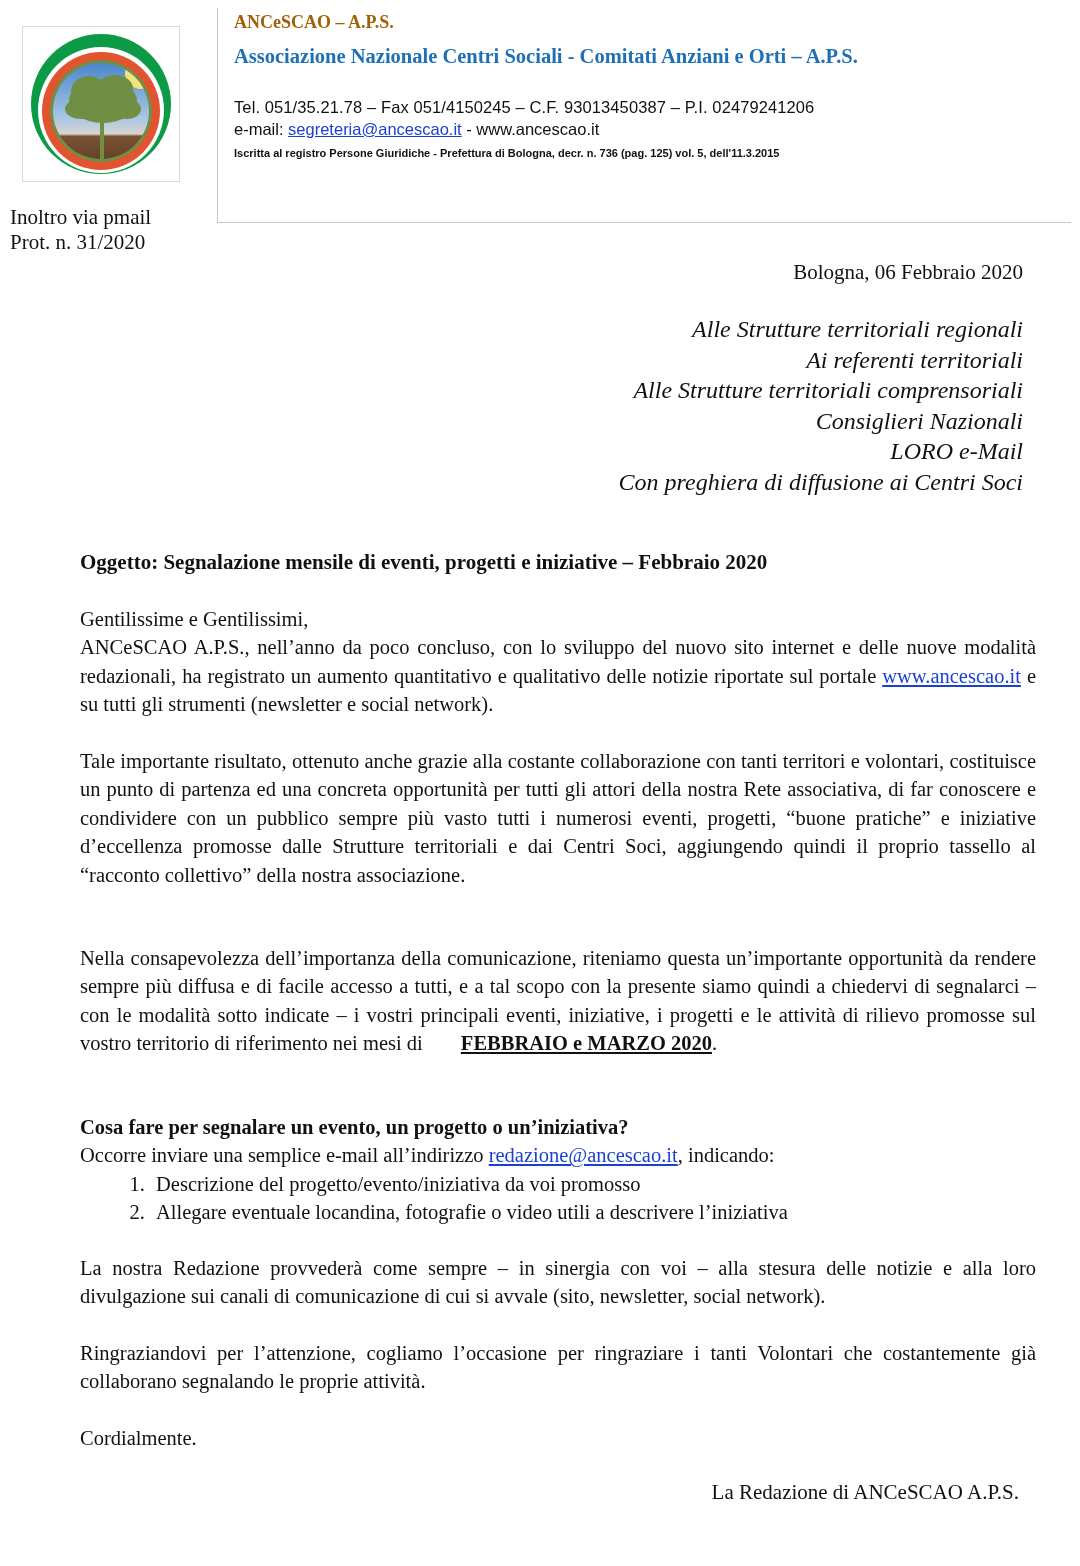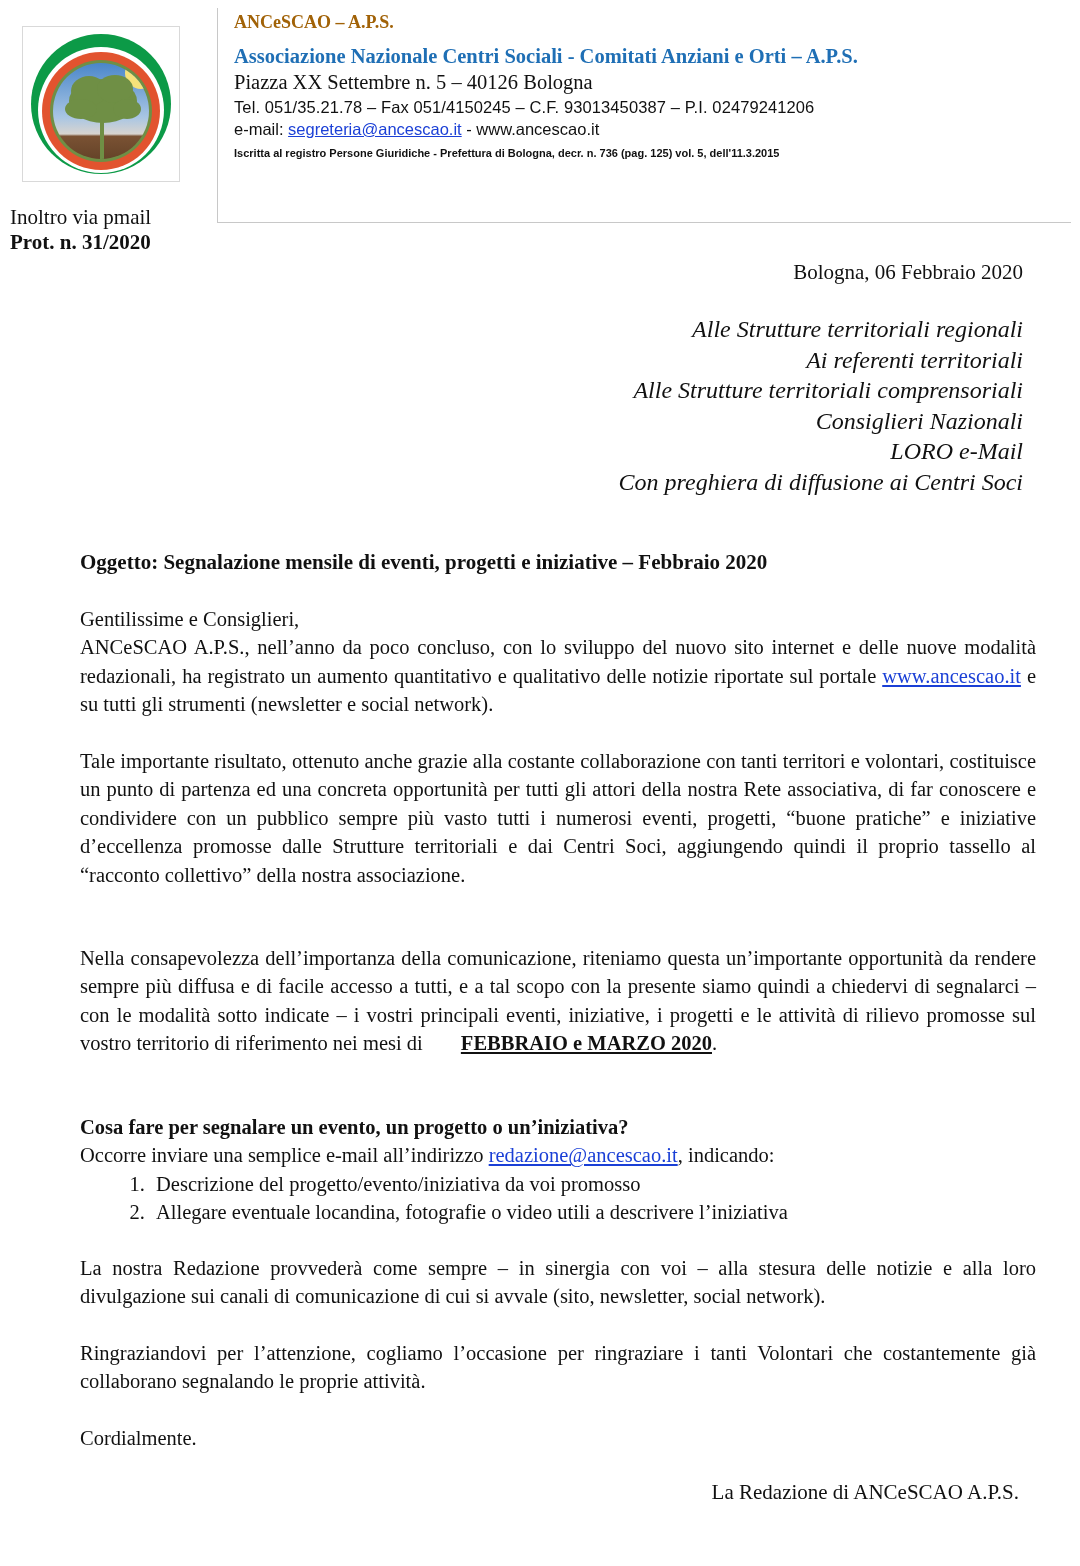--- a/index.html
+++ b/index.html
@@ -16,21 +16,21 @@
     .hdr { position: absolute; left: 16px; white-space: nowrap; }
     .hdr-org { top: 4px; font-size: 18px; font-weight: bold; color: #a16207; }
     .hdr-full { top: 37px; font-size: 20.5px; font-weight: bold; color: #1f6fb5; }
     .hdr-addr { top: 63px; font-size: 20.5px; color: #111; }
     .hdr-tel { top: 90px; font-size: 16.5px; color: #111; letter-spacing: 0.1px; }
     .hdr-mail { top: 112px; font-size: 16.5px; color: #111; }
     .hdr-mail a { color: #1a3fd6; text-decoration: underline; }
     .hdr-reg { top: 134px; font-size: 11px; font-weight: bold; color: #111; line-height: 22px; white-space: normal; width: 830px; }
 
     .left-note { position: absolute; left: 10px; top: 205px; font-size: 21px; line-height: 25px; }
-    .left-note .prot { font-weight: bold; }
+    .left-note .prot { font-weight: normal; }
 
     .date { position: absolute; right: 57px; top: 260px; font-size: 21px; text-align: right; }
     .recipients { position: absolute; right: 57px; top: 314px; text-align: right; font-style: italic; font-size: 24px; line-height: 30.6px; }
 
     .main { position: absolute; left: 80px; width: 956px; font-size: 20.5px; line-height: 28.4px; text-align: justify; }
     .subject { top: 548px; font-weight: bold; text-align: left; font-size: 21px; }
     .p1 { top: 605px; }
     .p2 { top: 747px; }
     .p3 { top: 944px; }
     .p4 { top: 1113px; }
@@ -79,21 +79,20 @@
       <ellipse cx="58" cy="82" rx="16" ry="10" fill="#6f8f45"></ellipse>
       <ellipse cx="104" cy="82" rx="14" ry="10" fill="#6f8f45"></ellipse>
       <rect x="77" y="80" width="4" height="52" fill="#6f8f45"></rect>
     </g>
   </svg>
 </div>
 
 <div class="header-box">
   <div class="hdr hdr-org serif">ANCeSCAO – A.P.S.</div>
   <div class="hdr hdr-full serif">Associazione Nazionale Centri Sociali - Comitati Anziani e Orti – A.P.S.</div>
-  <div class="hdr hdr-addr serif">Piazza XX Settembre n. 5 – 40126 Bologna</div>
   <div class="hdr hdr-tel sans">Tel. 051/35.21.78 – Fax  051/4150245 – C.F. 93013450387 – P.I. 02479241206</div>
   <div class="hdr hdr-mail sans"><span>e-mail: </span><a>segreteria@ancescao.it</a><span> - www.ancescao.it</span></div>
   <div class="hdr hdr-reg sans">Iscritta al registro Persone Giuridiche - Prefettura di Bologna, decr. n. 736 (pag. 125) vol. 5, dell'11.3.2015</div>
 </div>
 
 <div class="left-note serif">
   <div>Inoltro via pmail</div>
   <div class="prot">Prot. n. 31/2020</div>
 </div>
 
@@ -104,21 +103,21 @@
   <div>Ai referenti territoriali</div>
   <div>Alle Strutture territoriali comprensoriali</div>
   <div>Consiglieri Nazionali</div>
   <div>LORO e-Mail</div>
   <div>Con preghiera di diffusione ai Centri Soci</div>
 </div>
 
 <div class="main subject serif">Oggetto: Segnalazione mensile di eventi, progetti e iniziative – Febbraio 2020</div>
 
 <div class="main p1 serif">
-  <p>Gentilissime e Consiglieri,</p>
+  <p>Gentilissime e Gentilissimi,</p>
   <p><span>ANCeSCAO A.P.S., nell’anno da poco concluso, con lo sviluppo del nuovo sito internet e delle nuove modalità redazionali, ha registrato un aumento quantitativo e qualitativo delle notizie riportate sul portale </span><a class="link">www.ancescao.it</a><span> e su tutti gli strumenti (newsletter e social network).</span></p>
 </div>
 
 <div class="main p2 serif">Tale importante risultato, ottenuto anche grazie alla costante collaborazione con tanti territori e volontari,  costituisce un punto di partenza ed una concreta opportunità per tutti gli attori della nostra Rete associativa, di far conoscere e condividere con un pubblico sempre più vasto tutti i numerosi eventi, progetti, “buone pratiche” e iniziative d’eccellenza promosse dalle Strutture territoriali e dai Centri Soci, aggiungendo quindi il proprio tassello al “racconto collettivo” della nostra associazione.</div>
 
 <div class="main p3 serif"><span>Nella consapevolezza dell’importanza della comunicazione, riteniamo questa un’importante opportunità da rendere sempre più diffusa e di facile accesso a tutti, e a tal scopo con la presente siamo quindi a chiedervi di segnalarci – con le modalità sotto indicate – i vostri principali eventi, iniziative, i progetti e le attività di rilievo promosse sul vostro territorio di riferimento nei mesi di </span><span class="bold-u">FEBBRAIO e MARZO 2020</span><span>.</span></div>
 
 <div class="main p4 serif" style="text-align:left;">
   <p class="h-bold">Cosa fare per segnalare un evento, un progetto o un’iniziativa?</p>
   <p><span>Occorre inviare una semplice e-mail all’indirizzo </span><a class="link">redazione@ancescao.it</a><span>, indicando:</span></p>

